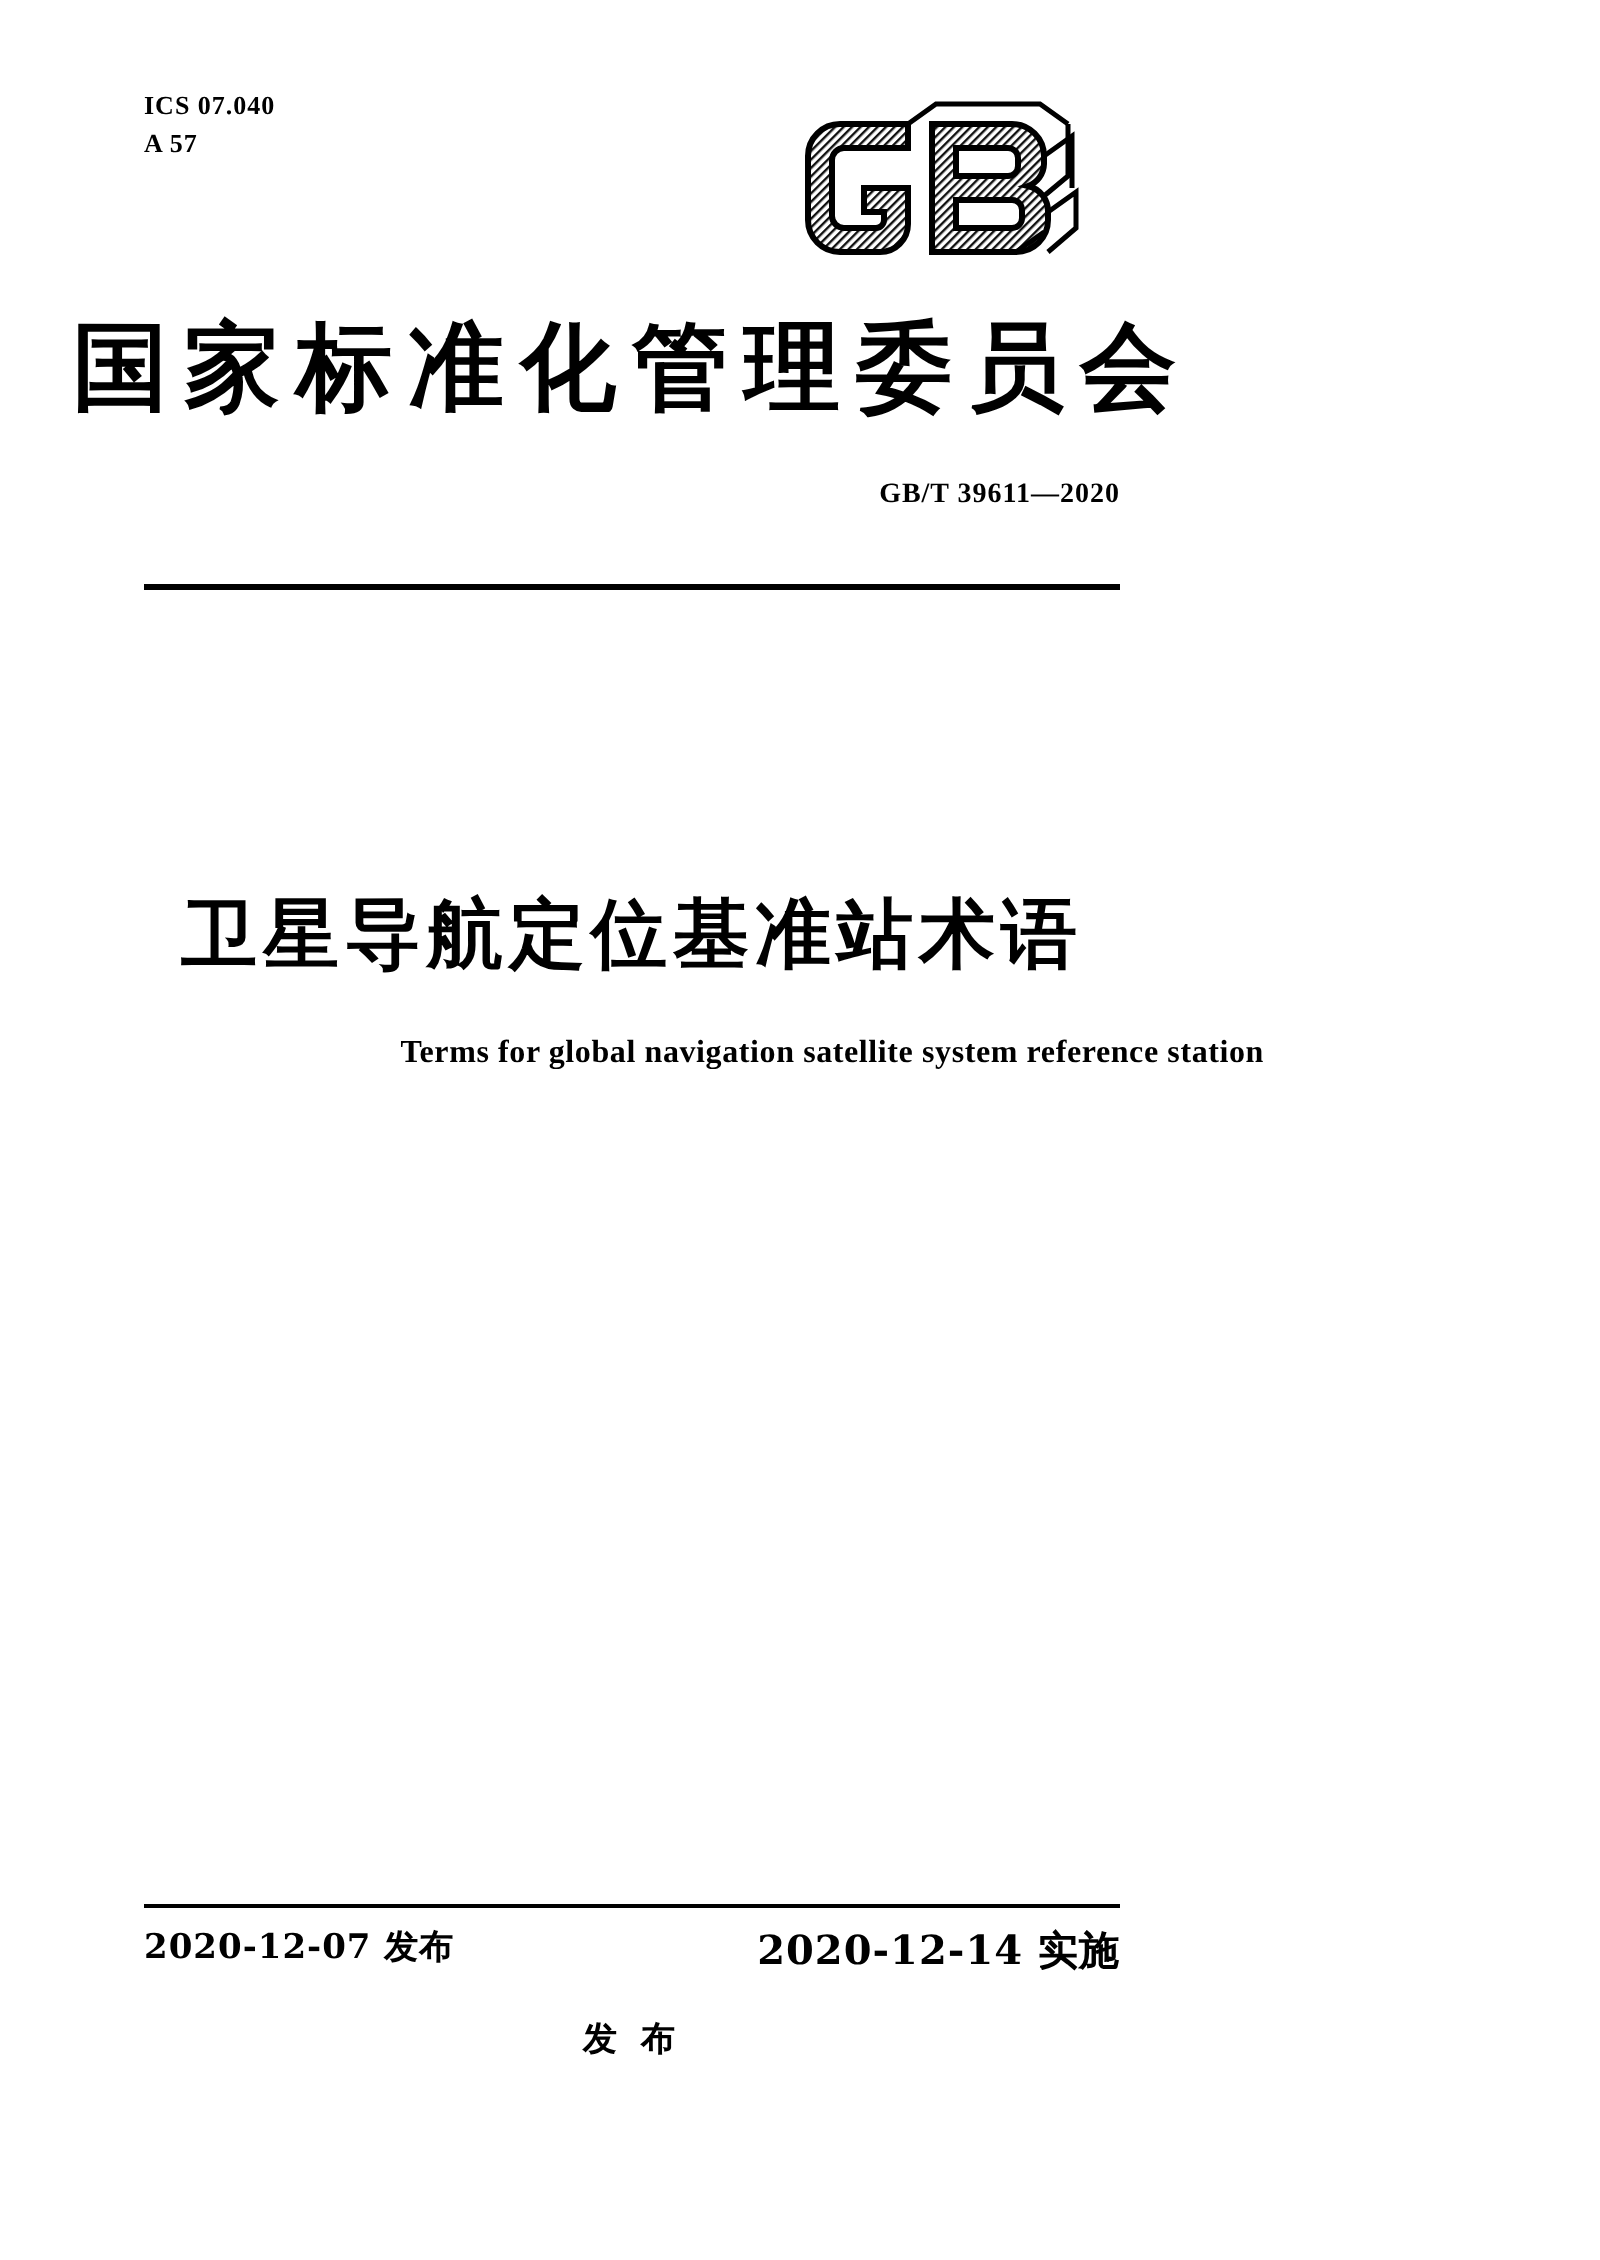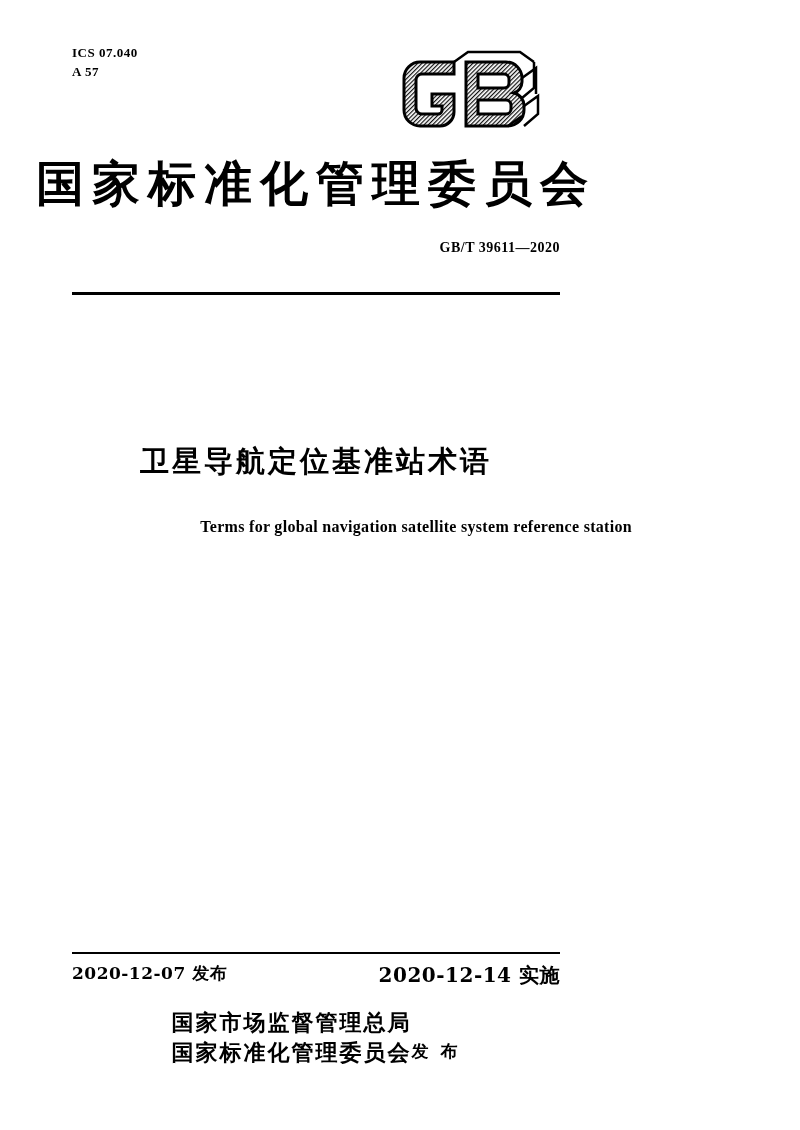--- a/index.html
+++ b/index.html
@@ -87,21 +87,21 @@
 
   
   .doc-title-cn {
     position: absolute;
     left: 0;
     right: 0;
     top: 442px;
     text-align: center;
     font-family: Liberation Serif, serif;
     font-weight: bold;
-    font-size: 29px;
+    font-size: 38px;
     letter-spacing: 3px;
   }
 
   
   .doc-title-en {
     position: absolute;
     left: 0;
     right: 0;
     top: 518px;
     text-align: right;
@@ -205,20 +205,16 @@
 
   <div class="doc-title-cn">卫星导航定位基准站术语</div>
   <div class="doc-title-en">Terms for global navigation satellite system reference station</div>
 
   <div class="footer-rule"></div>
 
   <div class="issue-date">2020-12-07 发布</div>
   <div class="effective-date">2020-12-14 实施</div>
 
   <div class="publisher">
-    <div class="publisher-names">
-      <div>国家市场监督管理总局</div>
-      <div>国家标准化管理委员会</div>
-    </div>
     <div class="publisher-action">发 布</div>
   </div>
 
 </div>
 
 </body></html>

